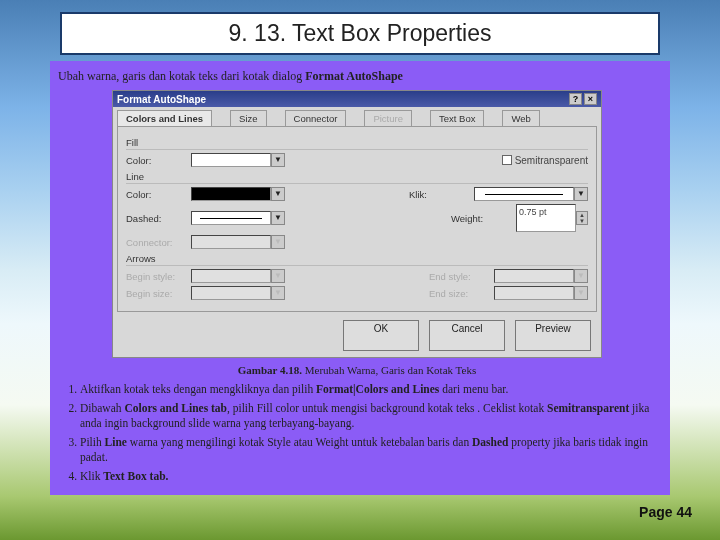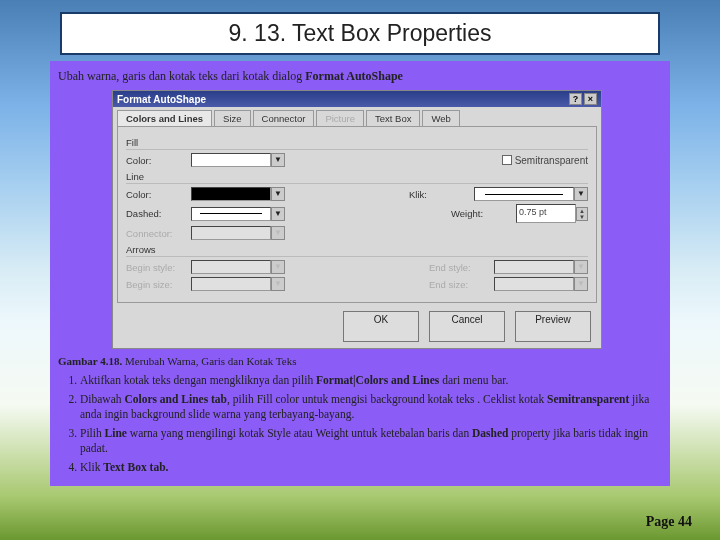--- a/index.html
+++ b/index.html
@@ -48,21 +48,21 @@
     align-items: center;
     font-weight: bold;
     font-size: 10px;
   }
   .titlebar .controls { display: flex; gap: 2px; }
   .titlebar .tb-btn {
     width: 13px; height: 12px;
     background: #ccc; border: 1px solid #888;
     color: #000; font-size: 9px; line-height: 10px; text-align: center;
   }
-  .tabs { display: flex; gap: 2px; padding: 3px 4px 0 4px; }
+  .tabs { display: flex; gap: 18px; padding: 3px 4px 0 4px; }
   .tab {
     padding: 2px 8px;
     border: 1px solid #999;
     border-bottom: none;
     background: #d8d8d8;
     font-size: 9.5px;
     color: #333;
   }
   .tab.active { background: #e8e8e8; font-weight: bold; }
   .tab.disabled { color: #aaa; }
@@ -88,48 +88,47 @@
   .dd-arrow {
     width: 14px; height: 14px;
     background: #ccc; border: 1px solid #888;
     font-size: 8px; line-height: 12px; text-align: center; color: #222;
     flex-shrink: 0;
   }
   .dd-arrow.disabled { color: #bbb; }
   .chk { width: 10px; height: 10px; border: 1px solid #666; background: #fff; display: inline-block; margin-right: 3px; }
   .spacer { flex: 1; }
   .valfield {
-    width: 60px; height: 19px; background: #fff; border: 1px inset #999;
+    width: 60px; height: 28px; background: #fff; border: 1px inset #999;
     font-size: 9px; padding: 0 2px; line-height: 14px;
   }
   .spin { width: 12px; height: 14px; display: flex; flex-direction: column; border: 1px solid #888; }
   .spin div { flex:1; background:#ccc; font-size:6px; text-align:center; line-height:6px; }
   .line-style-swatch { width: 100px; height: 14px; border: 1px inset #999; background: #fff; display:flex; align-items:center; justify-content:center; }
   .line-style-swatch::after { content:""; display:block; width:80%; border-top:1px solid #000; }
   .btn-row { display:flex; gap:10px; justify-content:flex-end; padding: 4px 10px 6px 10px; }
   .btn {
     width: 76px; height: 31px;
     background: #ddd; border: 1px solid #777;
     font-size: 10px; text-align: center; line-height: 16px; color:#222;
   }
 
-  .caption { font-size: 11px; margin: 4px 0 6px 0; }
+  .caption { text-align: center; font-size: 11px; margin: 4px 0 6px 0; }
   .caption b { font-weight: bold; }
 
   ol.steps { padding-left: 22px; font-size: 11.5px; line-height: 1.35; }
   ol.steps li { margin-bottom: 3px; }
   ol.steps b { font-weight: bold; }
 
   .page-num {
     position: absolute;
-    bottom: 10px; right: 28px;
+    bottom: 20px; right: 28px;
     color: #111;
     font-weight: bold;
     font-size: 14px;
-    font-family: Liberation Serif, serif;
   }
 </style>
 </head>
 <body>
 
 <div class="slide-title">9. 13. Text Box Properties</div>
 
 <div class="content-box">
 
   <p class="intro-line">

